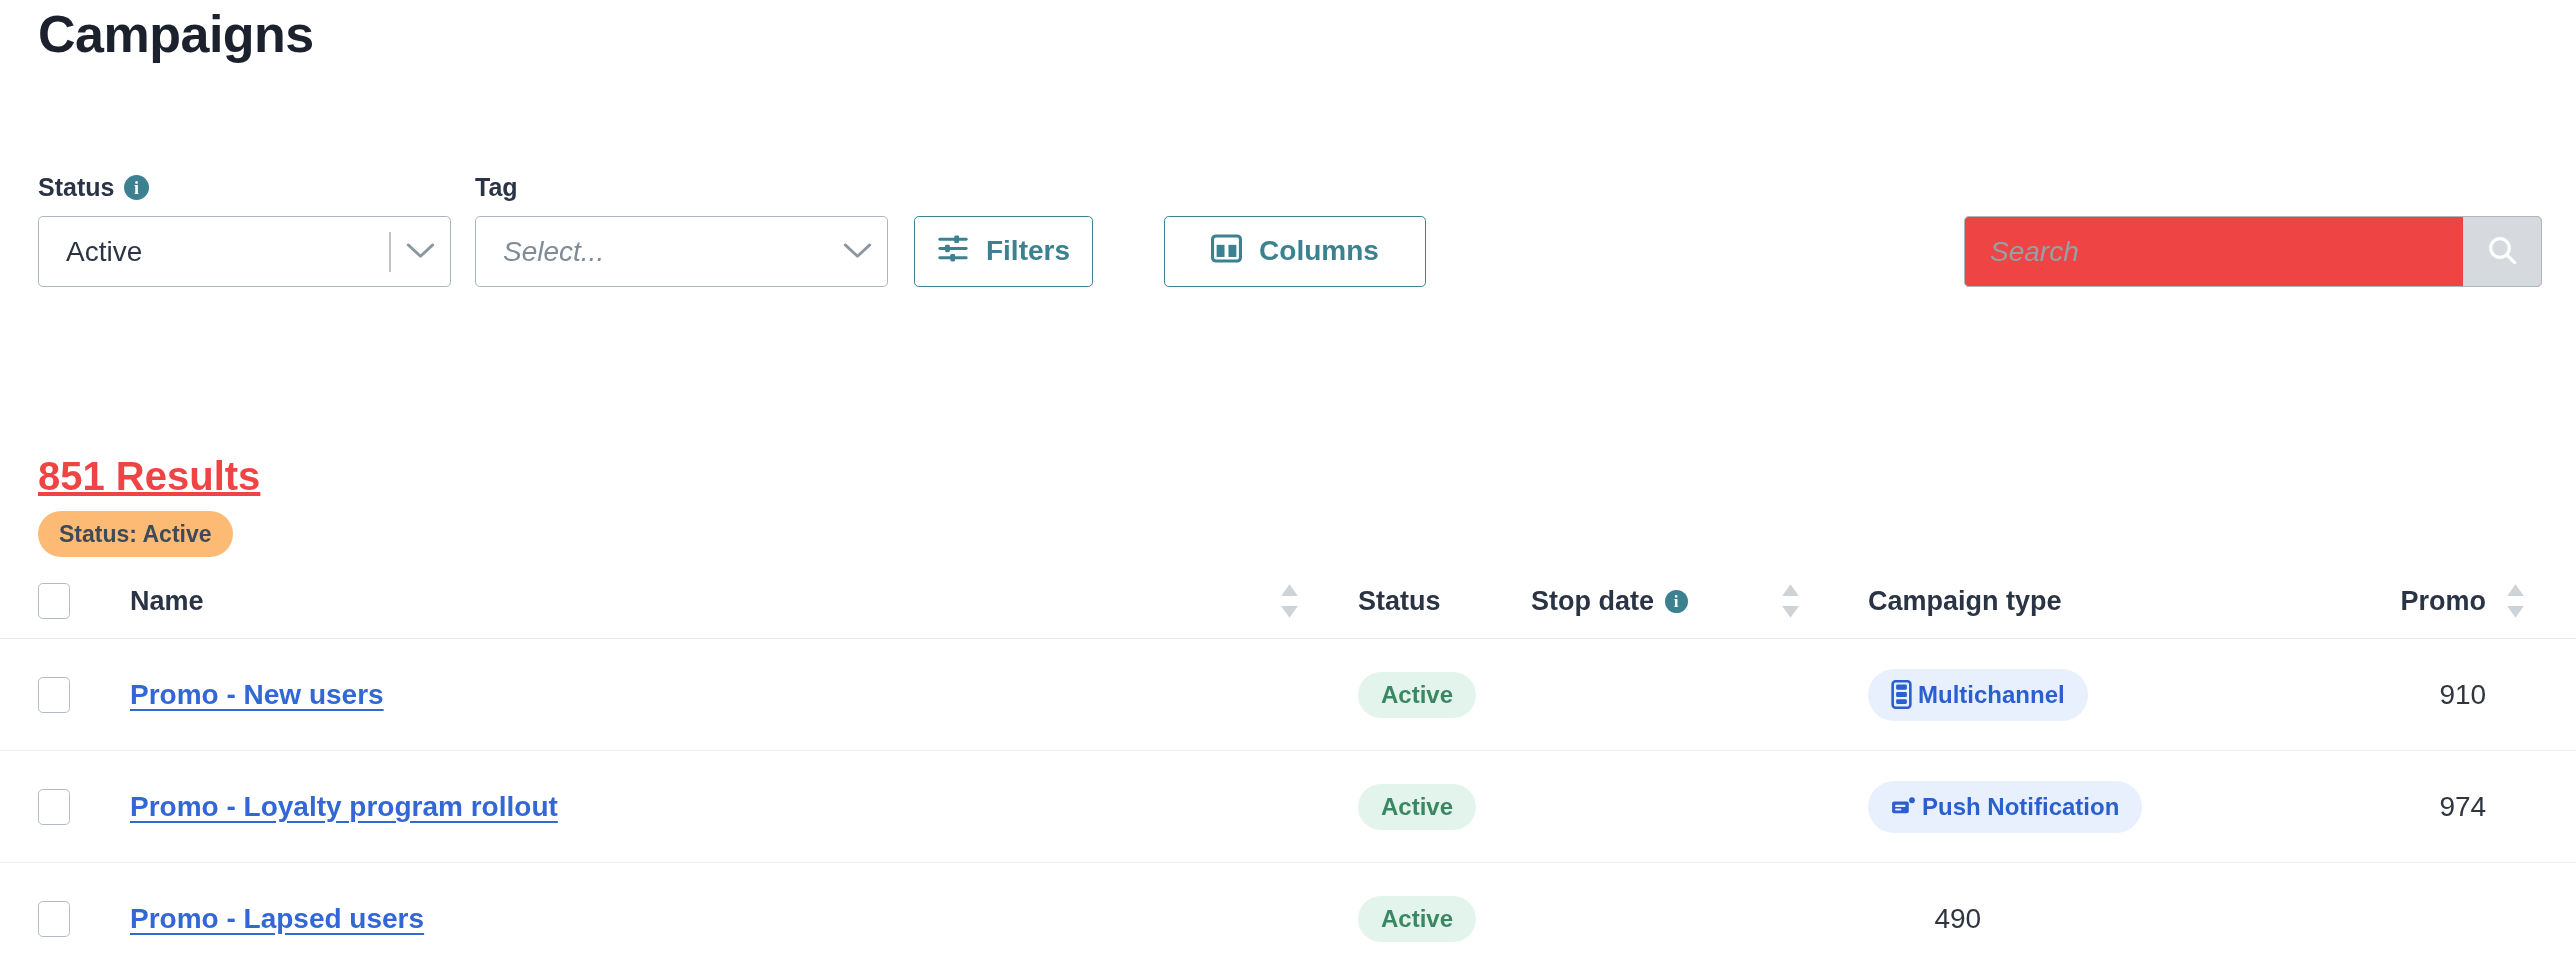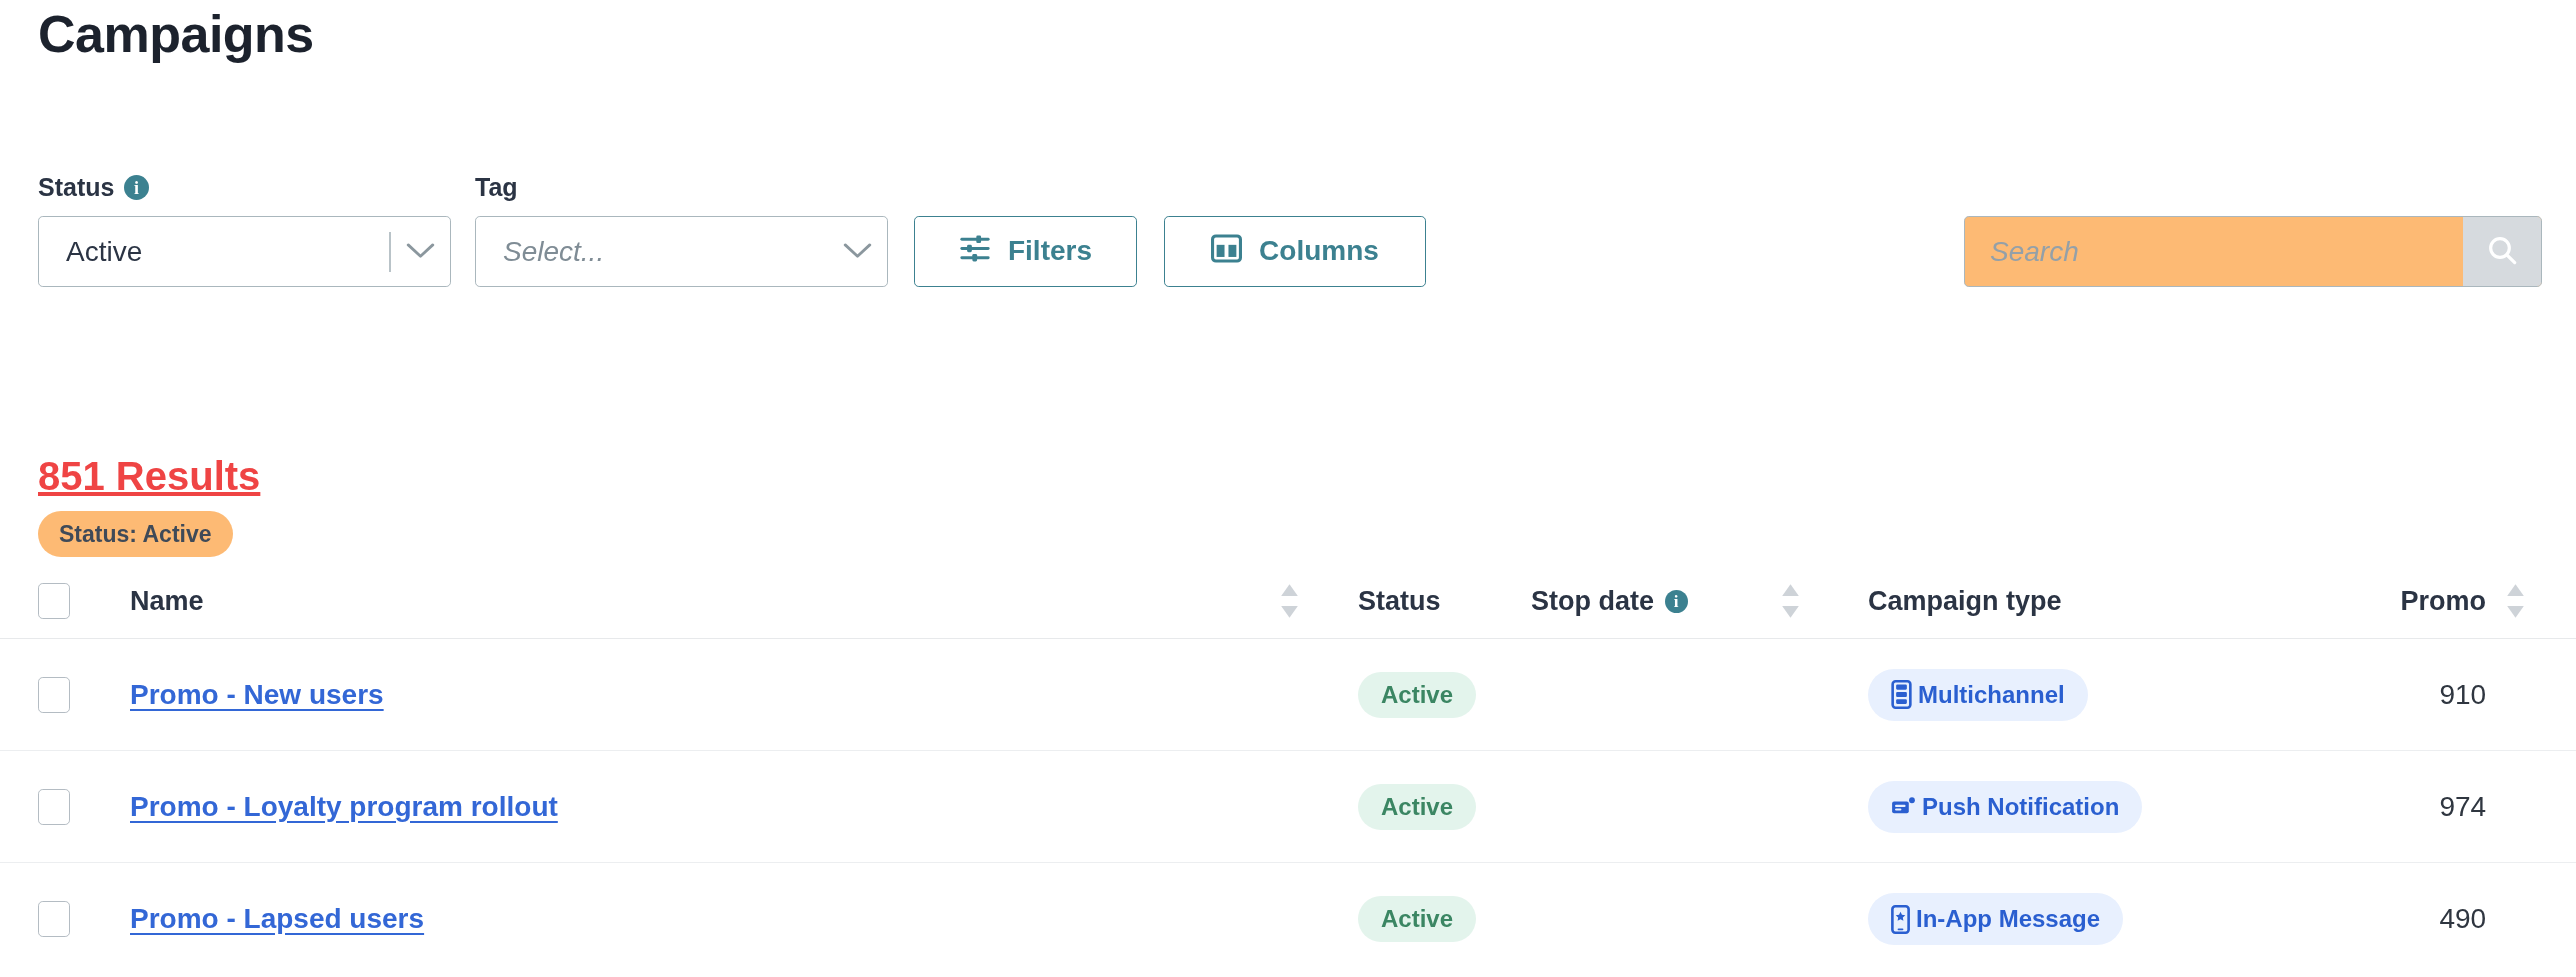--- a/index.html
+++ b/index.html
@@ -155,31 +155,31 @@
     font-size: 28px;
     font-weight: 700;
     font-family: "Liberation Sans", sans-serif;
     display: flex;
     align-items: center;
     justify-content: center;
     gap: 17px;
     cursor: pointer;
   }
   .btn-outline .bo-label { padding-bottom: 1.9px; }
-  .filters-btn { left: 914px; width: 223px; }
+  .filters-btn { left: 914px; width: 179px; }
   .columns-btn { left: 1164px; width: 262px; }
 
   .search-wrap {
     position: absolute;
     top: 44px;
     left: 1964px;
     width: 578px; height: 71px;
     border: 1.9px solid #aab7bd;
     border-radius: 4.8px;
-    background: #fdba74;
+    background: #ef4444;
     display: flex;
     align-items: stretch;
     overflow: hidden;
   }
   .search-input {
     flex: 1;
     border: none;
     outline: none;
     padding-left: 25px;
     font-size: 28px;
@@ -524,32 +524,20 @@
         <a class="name-link">Promo - Lapsed users</a>
       </div>
       <div class="c-sorticon1"></div>
       <div class="c-status">
         <span class="badge badge-active">Active</span>
       </div>
       <div class="c-stopdate">
         <span></span>
       </div>
       <div class="c-sorticon2"></div>
-      <div class="c-type">
-        <span class="badge-type">
-          <span>
-            <svg width="19" height="29" viewBox="0 0 13 20">
-              <rect x="0.9" y="0.9" width="11.2" height="18.2" rx="2" fill="none" stroke="#2a5fd0" stroke-width="1.8"></rect>
-              <path d="M6.5 4.6 L7.5 6.7 L9.8 7 L8.1 8.6 L8.5 10.9 L6.5 9.8 L4.5 10.9 L4.9 8.6 L3.2 7 L5.5 6.7 Z" fill="#2a5fd0"></path>
-              <rect x="4.5" y="16.2" width="4" height="1.2" rx="0.6" fill="#2a5fd0"></rect>
-            </svg>
-          </span>
-          <span>In-App Message</span>
-        </span>
-      </div>
       <div class="c-sent">
         <span class="sent-val">490</span>
       </div>
       <div class="c-sorticon3"></div>
     </div>
 
   </div>
 </div>
 
 

